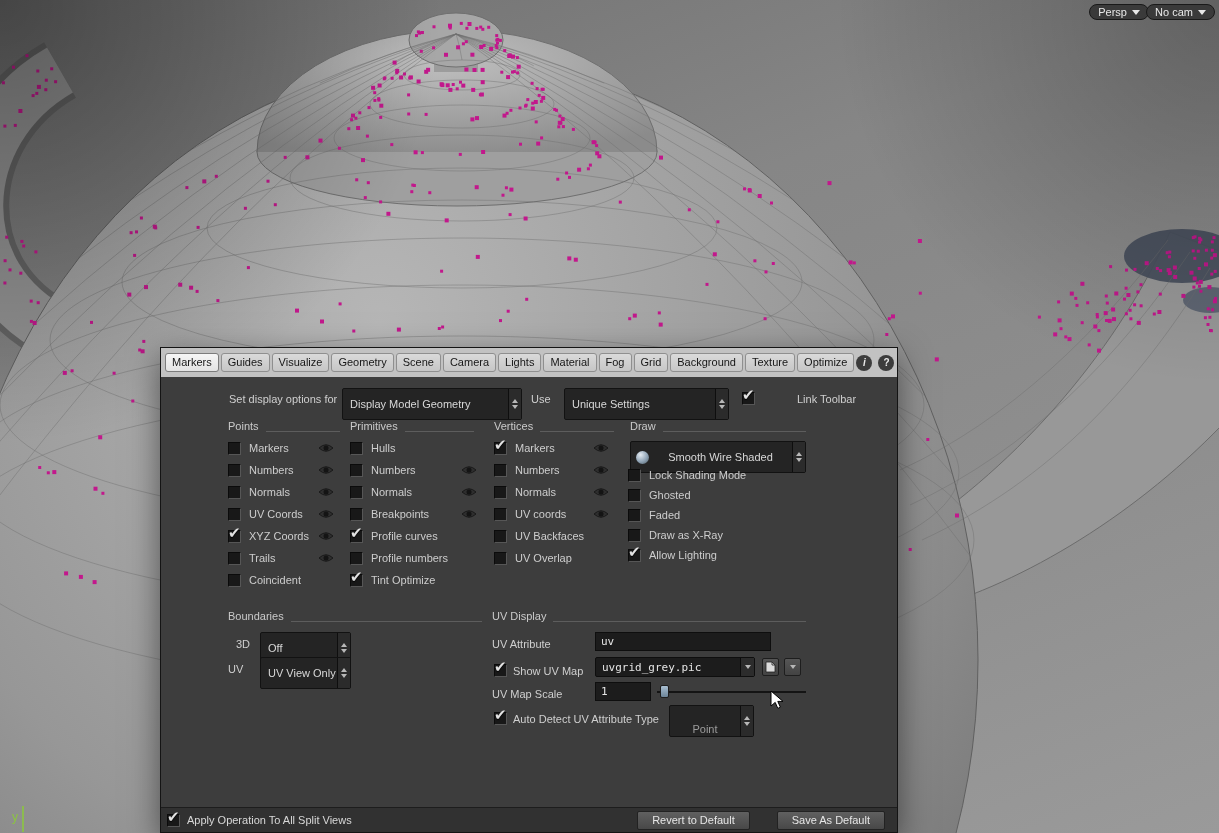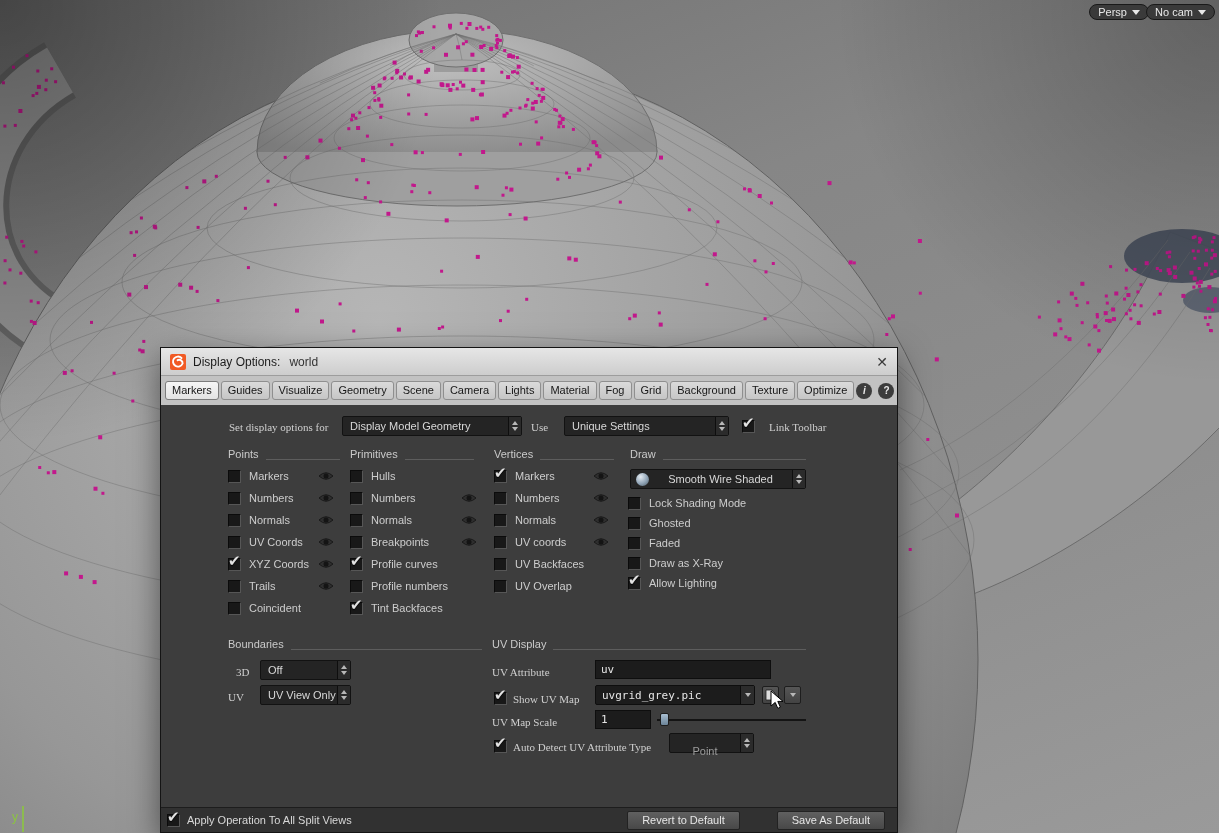--- a/index.html
+++ b/index.html
@@ -40,35 +40,35 @@
   .circle-icon { width:16px; height:16px; border-radius:50%; background:#3c3c3c; color:#e8e8e8;
     font-size:10px; display:flex; align-items:center; justify-content:center; font-weight:bold; }
 
   .content { position:relative; flex:1; background:#3d3d3d; color:#cfcfcf; font-size:11px; }
 
   .footer { height:25px; flex:none; background:#313131; border-top:1px solid #1d1d1d;
     display:flex; align-items:center; gap:7px; padding:0 9px 0 6px; color:#d8d8d8; font-size:11px; }
   .btn { height:19px; background:linear-gradient(#606060,#484848); border:1px solid #222;
     border-radius:2px; color:#e6e6e6; font-size:11px; padding:0 14px; display:flex; align-items:center; cursor:default; }
   #revert-btn { margin-left:auto; }
-  #save-btn { margin-right:3px; margin-left:30px; }
+  #save-btn { margin-right:3px; margin-left:20px; }
 
   
-  .lab { position:absolute; color:#cfcfcf; white-space:nowrap;font-family:Liberation Serif, serif; }
+  .lab { position:absolute; color:#cfcfcf; white-space:nowrap; }
 
   .cb { position:relative; width:13px; height:13px; flex:none; background:#181818;
     border-top:1px solid #0b0b0b; border-left:1px solid #0b0b0b;
     border-bottom:1px solid #565656; border-right:1px solid #565656; }
   .cb .tick { position:absolute; left:-1px; top:-7px; font-size:15px; color:#e2e2e2; text-shadow:0 1px 1px #000; }
   .cb-abs { position:absolute; }
 
   .sec { position:absolute; display:flex; align-items:flex-end; gap:7px; color:#cacaca; }
   .sec::after { content:""; flex:1; height:1px; background:#5d5d5d; margin-top:2px; }
 
-  .dd { position:absolute; height:20px; background:#242424; border:1px solid #121212; border-radius:2px;
+  .dd { position:absolute; height:32px; background:#242424; border:1px solid #121212; border-radius:2px;
     display:flex; align-items:center; color:#d8d8d8; }
   .dd .txt { flex:1; padding:0 7px; white-space:nowrap; overflow:hidden; }
   .dd .txt.center { text-align:center; }
   .dd .txt.dim { color:#9c9c9c; text-align:center;margin-top:16px; }
   .dd .spin { width:13px; align-self:stretch; border-left:1px solid #0e0e0e; display:flex; flex-direction:column;
     align-items:center; justify-content:center; gap:2px; background:#2b2b2b; }
   .tri-up { width:0; height:0; border-left:3px solid transparent; border-right:3px solid transparent; border-bottom:4px solid #b8b8b8; }
   .tri-dn { width:0; height:0; border-left:3px solid transparent; border-right:3px solid transparent; border-top:4px solid #b8b8b8; }
 
   .sphere { width:13px; height:13px; margin-left:5px; border-radius:50%; flex:none;
@@ -543,29 +543,20 @@
     <span>No cam</span>
     <span class="tri"></span>
   </div>
 
   <div class="axis-line"></div>
   <div class="axis-y">y</div>
 </div>
 
 <div class="dialog">
 
-  <div class="titlebar">
-    <svg class="logo" viewBox="0 0 16 16">
-      <rect x="0" y="0" width="16" height="16" rx="2" fill="#f15a24"></rect>
-      <path d="M11.5 4 A5 5 0 1 0 12.6 9.5 A3.4 3.4 0 0 0 7.6 6.2" fill="none" stroke="#fff" stroke-width="1.9" stroke-linecap="round"></path>
-    </svg>
-    <span>Display Options:</span>
-    <span class="t-sub">world</span>
-    <span class="close">✕</span>
-  </div>
 
   <div class="tabbar" id="tab-bar">
     <div class="tab active">Markers</div>
       <div class="tab">Guides</div>
       <div class="tab">Visualize</div>
       <div class="tab">Geometry</div>
       <div class="tab">Scene</div>
       <div class="tab">Camera</div>
       <div class="tab">Lights</div>
       <div class="tab">Material</div>
@@ -594,21 +585,21 @@
     <div class="dd" style="left:403px;top:11px;width:165px">
       <span class="txt">Unique Settings</span>
       <span class="spin">
           <span class="tri-up"></span>
           <span class="tri-dn"></span>
         </span>
     </div>
     <span class="cb cb-abs" style="left:581px;top:15px">
         <span class="tick">✔</span>
       </span>
-    <span class="lab" style="left:608px;top:16px">Link Toolbar</span>
+    <span class="lab" style="left:636px;top:16px">Link Toolbar</span>
 
     <div class="sec" style="left:67px;top:43px;width:112px">
         <span>Points</span>
       </div>
     <div class="sec" style="left:189px;top:43px;width:124px">
         <span>Primitives</span>
       </div>
     <div class="sec" style="left:333px;top:43px;width:120px">
         <span>Vertices</span>
       </div>
@@ -708,21 +699,21 @@
           <span class="lbl">Profile curves</span>
         </div>
         <div class="chk-row">
           <span class="cb"></span>
           <span class="lbl">Profile numbers</span>
         </div>
         <div class="chk-row">
           <span class="cb">
             <span class="tick">✔</span>
           </span>
-          <span class="lbl">Tint Backfaces</span>
+          <span class="lbl">Tint Optimize</span>
         </div>
       </div>
     <div class="chk-col" id="col-vertices" style="left:333px;top:60px;width:118px;--eye:99px">
         <div class="chk-row">
           <span class="cb">
             <span class="tick">✔</span>
           </span>
           <span class="lbl">Markers</span>
           <span class="eye"><svg width="16" height="10" viewBox="0 0 16 10">
               <path d="M1 5 Q8 -1.5 15 5 Q8 11.5 1 5 Z" fill="#2e2e2e" stroke="#191919"></path>

